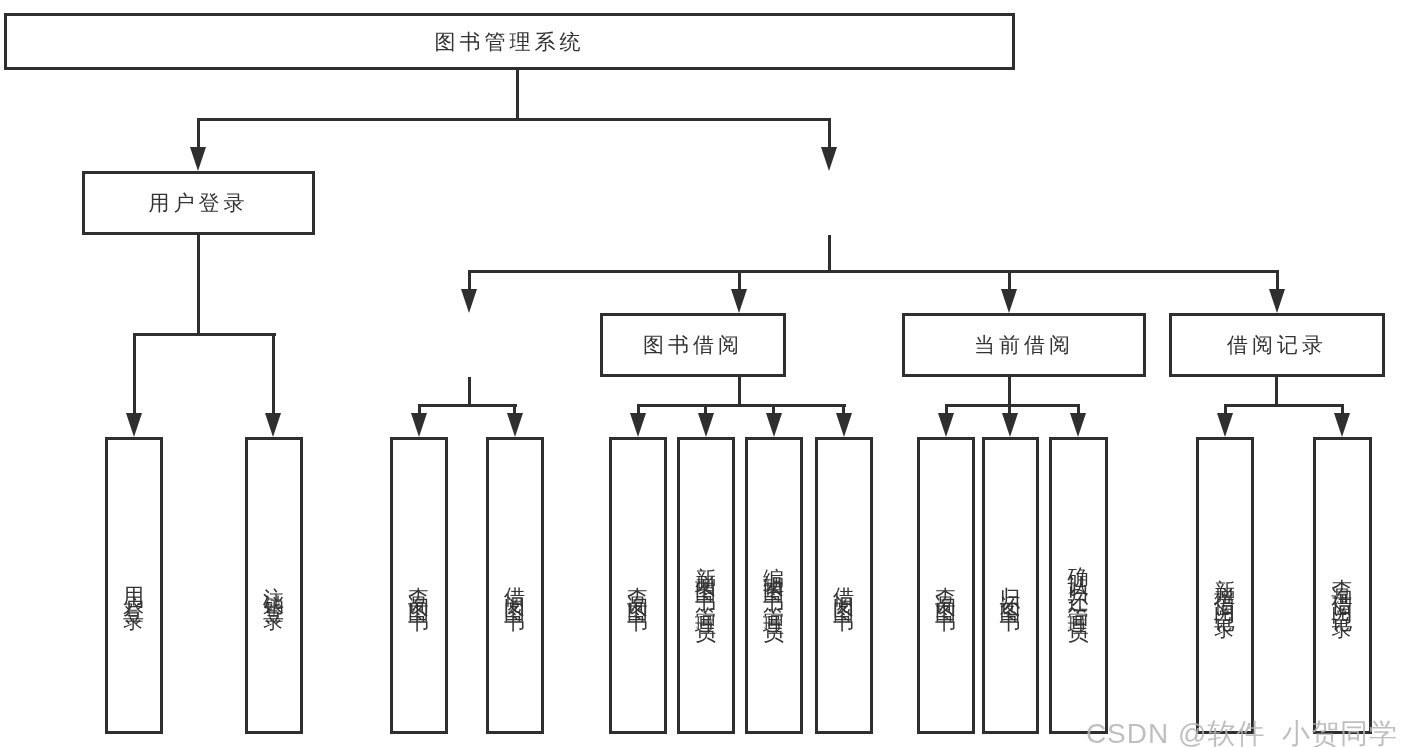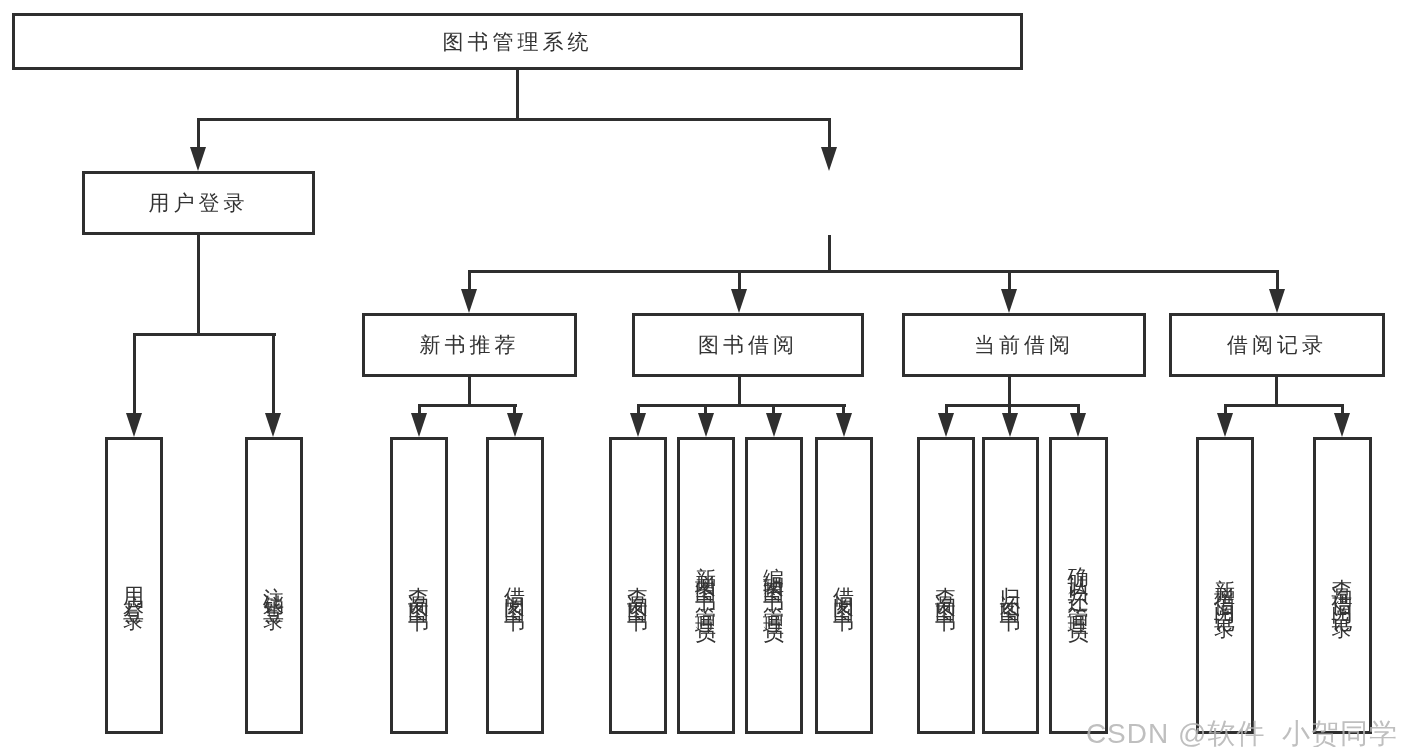--- a/index.html
+++ b/index.html
@@ -61,21 +61,21 @@
     opacity: 0.85;
     white-space: nowrap;
     z-index: 5;
   }
 </style>
 </head>
 <body>
 
 <div class="canvas">
 
-  <div class="box hbox" style="left:12px;top:13px;width:1011px;height:57px">
+  <div class="box hbox" style="left:4px;top:13px;width:1011px;height:57px">
     <span>图书管理系统</span>
   </div>
 
   <div class="line vline" style="left:516px;top:70px;height:50px"></div>
   <div class="line hline" style="left:197px;top:118px;width:634px"></div>
   <div class="line vline" style="left:197px;top:118px;height:30px"></div>
   <div class="arrow" style="left:190px;top:147px"></div>
   <div class="line vline" style="left:828px;top:118px;height:30px"></div>
   <div class="arrow" style="left:821px;top:147px"></div>
 
@@ -94,24 +94,21 @@
   <div class="line hline" style="left:468px;top:270px;width:811px"></div>
   <div class="line vline" style="left:468px;top:270px;height:22px"></div>
   <div class="arrow" style="left:461px;top:289px"></div>
   <div class="line vline" style="left:738px;top:270px;height:22px"></div>
   <div class="arrow" style="left:731px;top:289px"></div>
   <div class="line vline" style="left:1008px;top:270px;height:22px"></div>
   <div class="arrow" style="left:1001px;top:289px"></div>
   <div class="line vline" style="left:1276px;top:270px;height:22px"></div>
   <div class="arrow" style="left:1269px;top:289px"></div>
 
-  <div class="box hbox" style="left:362px;top:313px;width:215px;height:64px">
-    <span>新书推荐</span>
-  </div>
-  <div class="box hbox" style="left:632px;top:313px;width:232px;height:64px">
+  <div class="box hbox" style="left:600px;top:313px;width:186px;height:64px">
     <span>图书借阅</span>
   </div>
   <div class="box hbox" style="left:902px;top:313px;width:244px;height:64px">
     <span>当前借阅</span>
   </div>
   <div class="box hbox" style="left:1169px;top:313px;width:216px;height:64px">
     <span>借阅记录</span>
   </div>
 
   <div class="line vline" style="left:468px;top:377px;height:29px"></div>

